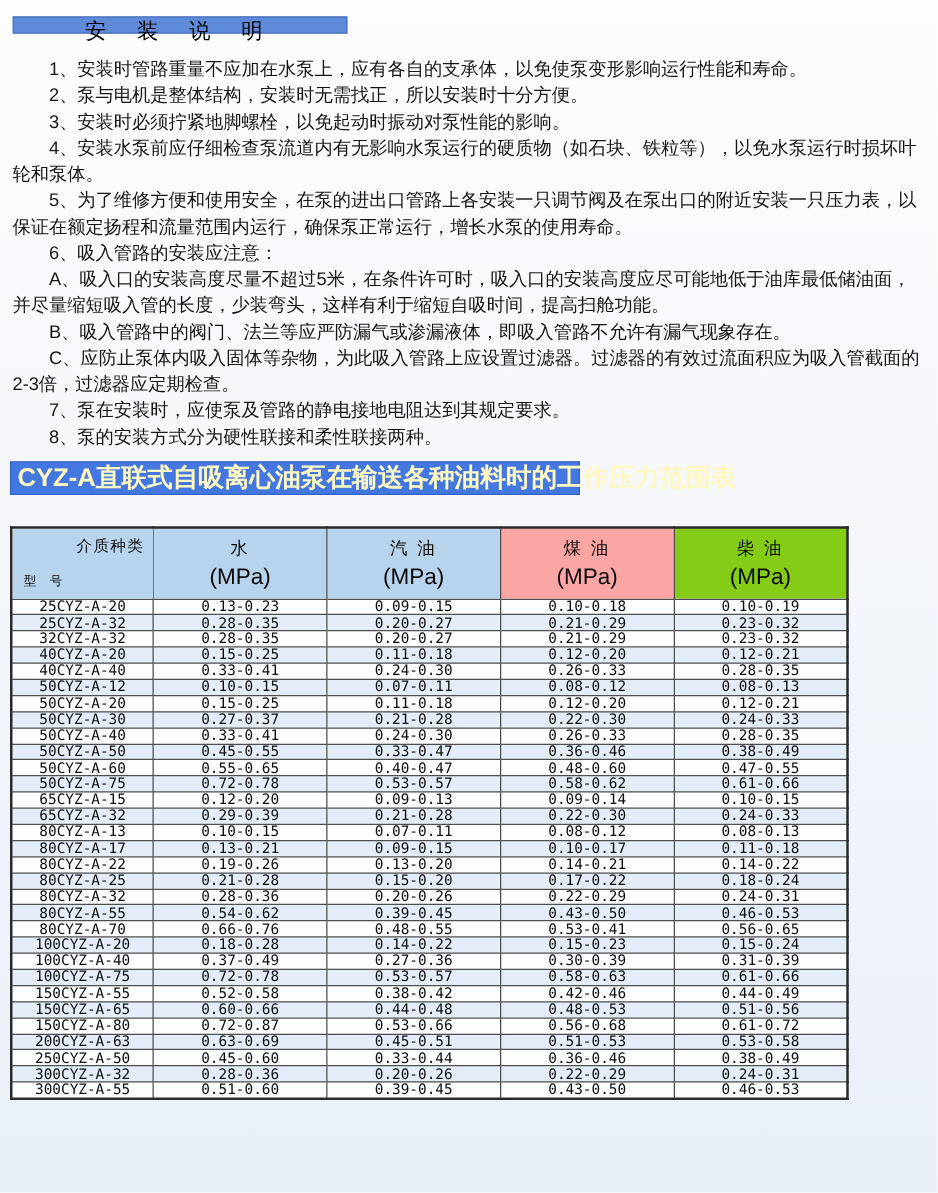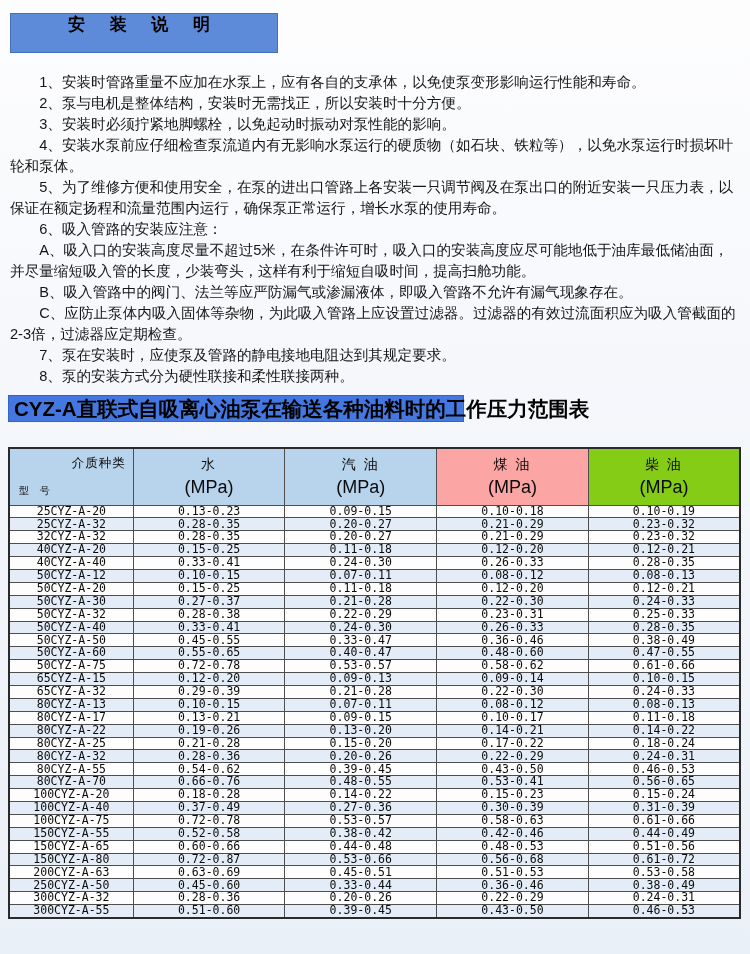--- a/index.html
+++ b/index.html
@@ -11,24 +11,24 @@
   .page {
     position: relative;
     width: 750px;
     height: 954px;
     overflow: hidden;
     background: linear-gradient(180deg, #fdfdfe 0%, #f5f7fb 40%, #eaf0f8 100%);
   }
   .banner1 {
     margin: 13px 0 0 10px;
     width: 268px;
-    height: 40px;
+    height: 14px;
     line-height: 23px;
     text-align: center;
-    font-weight: bold;
+    font-weight: normal;
     font-size: 17px;
     letter-spacing: 10px;
     color: #000;
     box-shadow: inset 0 0 0 1px rgba(30,60,140,0.35);
   }
   .instructions {
     margin: 19px 8px 0 10px;
     width: 732px;
     font-size: 14.6px;
     line-height: 21px;
@@ -38,27 +38,27 @@
     text-indent: 2em;
   }
   .banner2 {
     margin: 8px 0 0 8px;
     width: 456px;
     height: 27px;
     line-height: 27px;
     padding: 0 6px;
     font-weight: bold;
     font-size: 20.5px;
-    color: #000000;
+    color: #fef9c3;
     white-space: nowrap;
     box-shadow: inset 0 0 0 1px rgba(20,50,140,0.3);
   }
   table.pressure {
     margin: 25px 0 0 8px;
-    width: 733px;
+    width: 671px;
     border-collapse: collapse;
     table-layout: fixed;
     border: 2px solid #2a2a2a;
     background: #fcfdfe;
     padding-left: 13px;
   }
   table.pressure th, table.pressure td {
     border: 1px solid #4e4e4e;
   }
   table.pressure col.c-model { width: 17%; }
@@ -211,27 +211,20 @@
           <td>0.12-0.21</td>
         </tr>
         <tr>
           <td>50CYZ-A-30</td>
           <td>0.27-0.37</td>
           <td>0.21-0.28</td>
           <td>0.22-0.30</td>
           <td>0.24-0.33</td>
         </tr>
         <tr>
-          <td>50CYZ-A-32</td>
-          <td>0.28-0.38</td>
-          <td>0.22-0.29</td>
-          <td>0.23-0.31</td>
-          <td>0.25-0.33</td>
-        </tr>
-        <tr>
           <td>50CYZ-A-40</td>
           <td>0.33-0.41</td>
           <td>0.24-0.30</td>
           <td>0.26-0.33</td>
           <td>0.28-0.35</td>
         </tr>
         <tr>
           <td>50CYZ-A-50</td>
           <td>0.45-0.55</td>
           <td>0.33-0.47</td>

